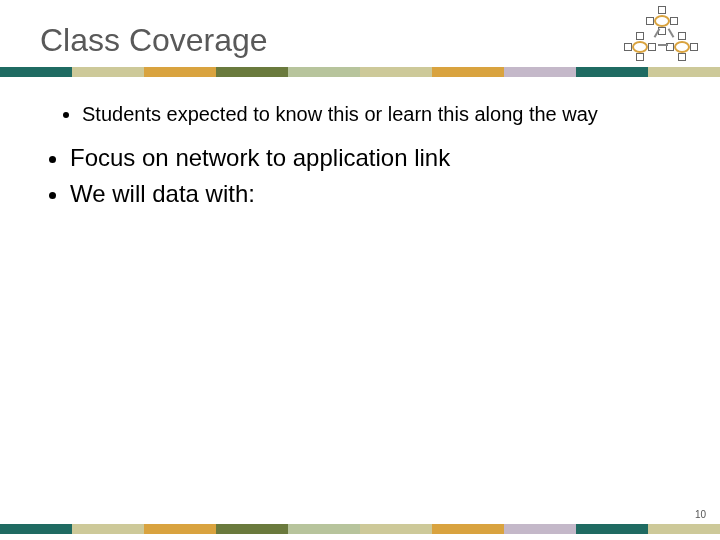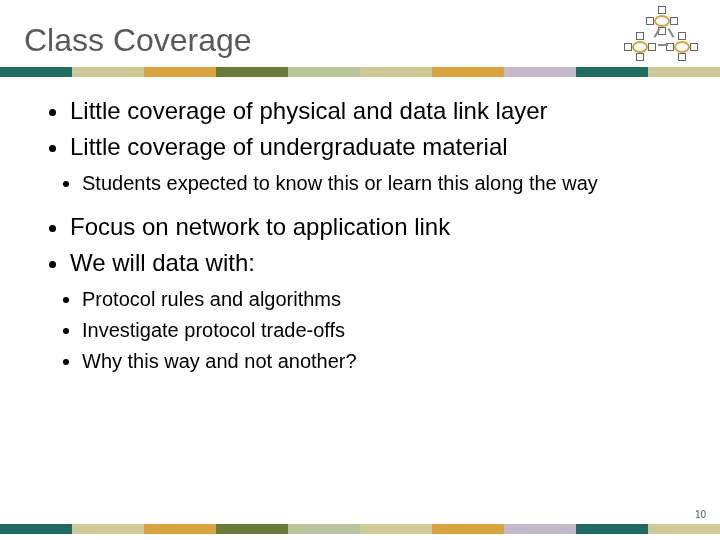--- a/index.html
+++ b/index.html
@@ -6,21 +6,21 @@
   body {
     width: 720px; height: 540px;
     font-family: Arial, Helvetica, sans-serif;
     background: #fff;
     position: relative;
     overflow: hidden;
   }
   .title {
     font-size: 32px;
     color: #595959;
-    padding: 22px 0 6px 24px;
+    padding: 22px 0 6px 40px;
     font-weight: 400;
   }
   .stripe {
     display: flex;
     height: 10px;
     width: 100%;
   }
   .stripe.top { margin-top: 2px; }
   .stripe.bottom { position: absolute; bottom: 6px; left: 0; }
   .stripe div { flex: 1; }
@@ -105,35 +105,26 @@
     <div class="c-grn"></div>
     <div class="c-sage"></div>
   <div class="c-sand"></div>
     <div class="c-gold"></div>
     <div class="c-mauve"></div>
     <div class="c-teal"></div>
     <div class="c-sand"></div>
 </div>
 
 <div class="content">
-  <ul class="l1">
-    <li>Little coverage of physical and data link layer</li>
-    <li>Little coverage of undergraduate material</li>
-  </ul>
   <ul class="l2">
     <li>Students expected to know this or learn this along the way</li>
   </ul>
   <ul class="l1">
     <li>Focus on network to application link</li>
     <li>We will data with:</li>
-  </ul>
-  <ul class="l2">
-    <li>Protocol rules and algorithms</li>
-    <li>Investigate protocol trade-offs</li>
-    <li>Why this way and not another?</li>
   </ul>
 </div>
 
 <div class="pagenum">10</div>
 
 <div class="stripe bottom">
   <div class="c-teal"></div>
     <div class="c-sand"></div>
     <div class="c-gold"></div>
     <div class="c-grn"></div>

